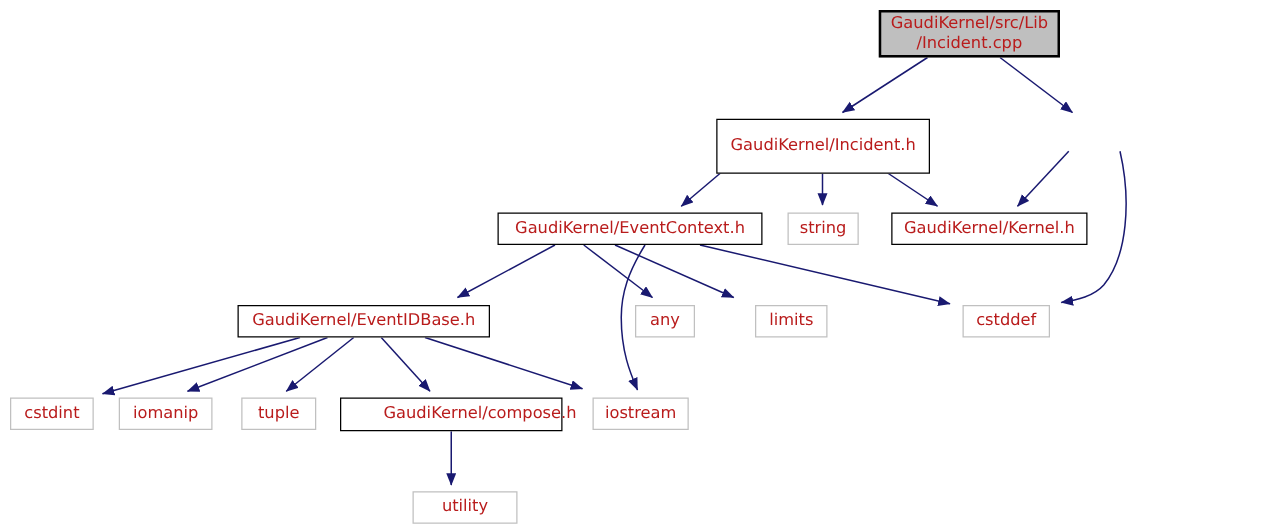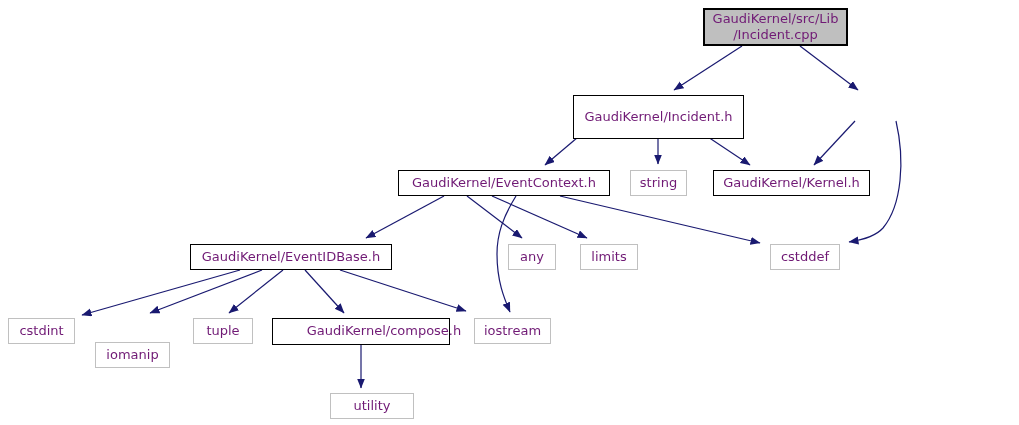--- a/index.html
+++ b/index.html
@@ -20,21 +20,21 @@
     left: 0;
     top: 0;
     width: 1019px;
     height: 425px;
   }
   .node {
     position: absolute;
     box-sizing: border-box;
     background: #ffffff;
     border: 1px solid #000000;
-    color: #701a75;
+    color: #b91c1c;
     font-size: 13px;
     display: flex;
     align-items: center;
     justify-content: center;
     text-align: center;
     white-space: nowrap;
     line-height: 1.25;
   }
   .node.focus {
     background: #bfbfbf;
@@ -93,27 +93,27 @@
   <div class="node" style="left:398px; top:170px; width:212px; height:26px;">GaudiKernel/EventContext.h</div>
 
   <div class="node system" style="left:630px; top:170px; width:57px; height:26px;">string</div>
 
   <div class="node" style="left:190px; top:244px; width:202px; height:26px;">GaudiKernel/EventIDBase.h</div>
 
   <div class="node" style="left:713px; top:170px; width:157px; height:26px;">GaudiKernel/Kernel.h</div>
 
   <div class="node system" style="left:508px; top:244px; width:48px; height:26px;">any</div>
 
-  <div class="node system" style="left:580px; top:244px; width:58px; height:26px;">limits</div>
+  <div class="node system" style="left:604px; top:244px; width:58px; height:26px;">limits</div>
 
   <div class="node system" style="left:770px; top:244px; width:70px; height:26px;">cstddef</div>
 
   <div class="node system" style="left:8px; top:318px; width:67px; height:26px;">cstdint</div>
 
-  <div class="node system" style="left:95px; top:318px; width:75px; height:26px;margin-top:24px;">iomanip</div>
+  <div class="node system" style="left:95px; top:318px; width:75px; height:26px;">iomanip</div>
 
   <div class="node system" style="left:193px; top:318px; width:60px; height:26px;">tuple</div>
 
   <div class="node" style="left:272px; top:318px; width:178px; height:27px;padding-left:46px;">GaudiKernel/compose.h</div>
 
   <div class="node system" style="left:474px; top:318px; width:77px; height:26px;">iostream</div>
 
   <div class="node system" style="left:330px; top:393px; width:84px; height:26px;">utility</div>
 
 </div>

